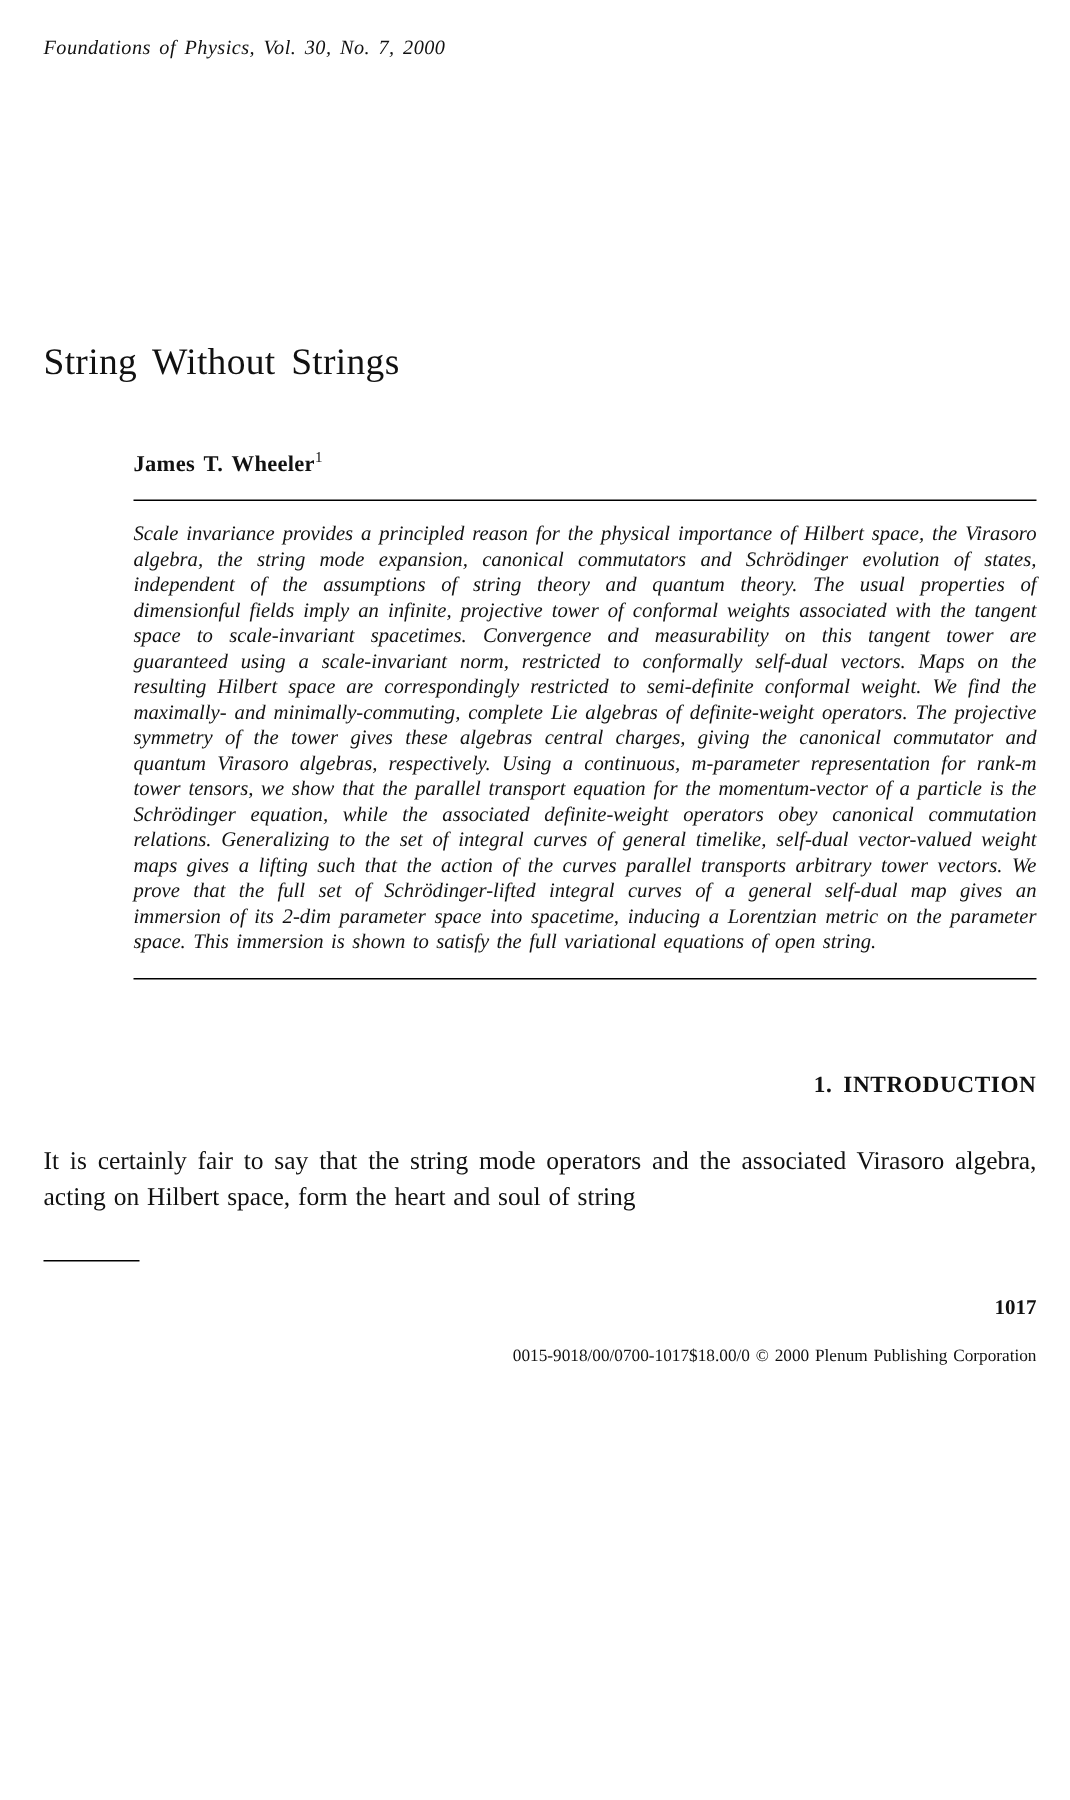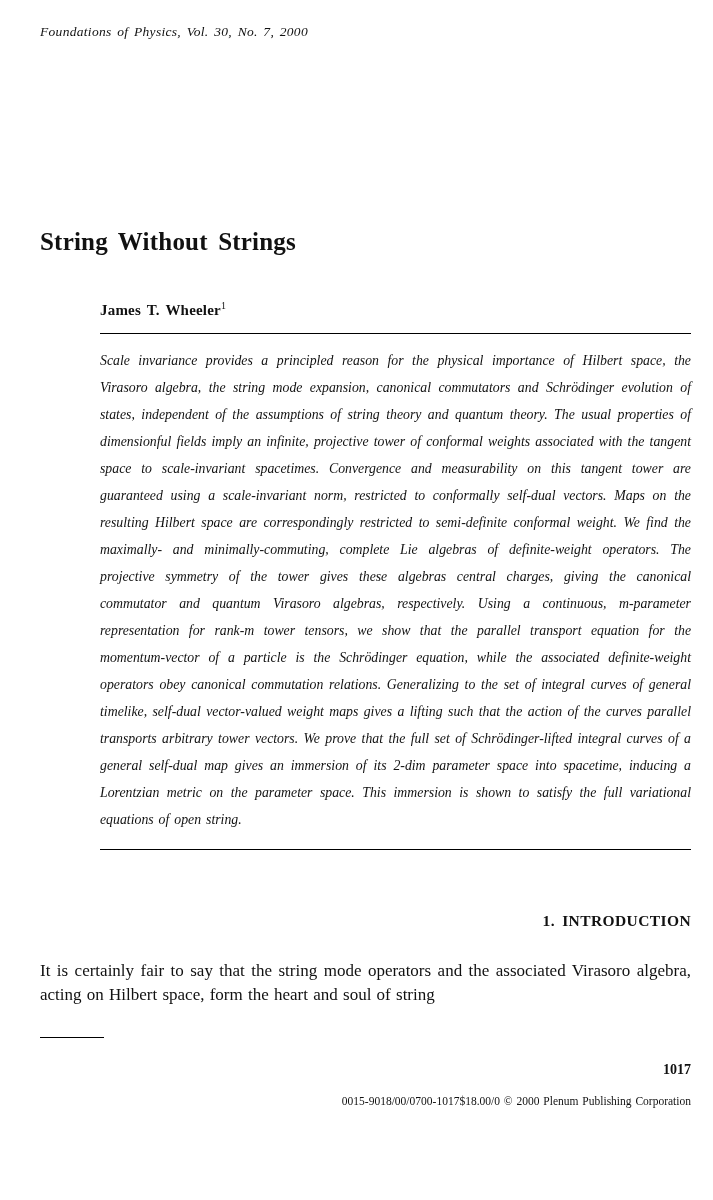--- a/index.html
+++ b/index.html
@@ -12,31 +12,31 @@
     height: 1200px;
     position: relative;
     font-family: "Liberation Serif", serif;
     color: #111;
     overflow: hidden;
   }
   .page {
     box-sizing: border-box;
     width: 713px;
     height: 1080px;
-    padding: 24px 22px 0 40px;
+    padding: 24px 22px 0 29px;
   }
   .journal-header {
     font-style: italic;
     font-size: 13.5px;
     letter-spacing: 0.3px;
     word-spacing: 2px;
   }
   .title {
     margin-top: 188px;
-    font-weight: bold;
+    font-weight: normal;
     font-size: 25px;
     letter-spacing: 0.2px;
     word-spacing: 4px;
   }
   .indent-block {
     margin-left: 60px;
   }
   .author {
     margin-top: 46px;
     font-weight: bold;
@@ -58,21 +58,21 @@
   }
   .abstract-block {
     margin-top: 14px;
     border-top: 1px solid #000;
     border-bottom: 1px solid #000;
     padding: 13px 0 16px 0;
   }
   .abstract {
     font-style: italic;
     font-size: 13.8px;
-    line-height: 27px;
+    line-height: 17px;
     text-align: justify;
     word-spacing: 1.5px;
   }
   .section-heading {
     margin-top: 62px;
     font-weight: bold;
     font-size: 15.5px;
     letter-spacing: 0.4px;
     word-spacing: 3px;
     text-align: right;

